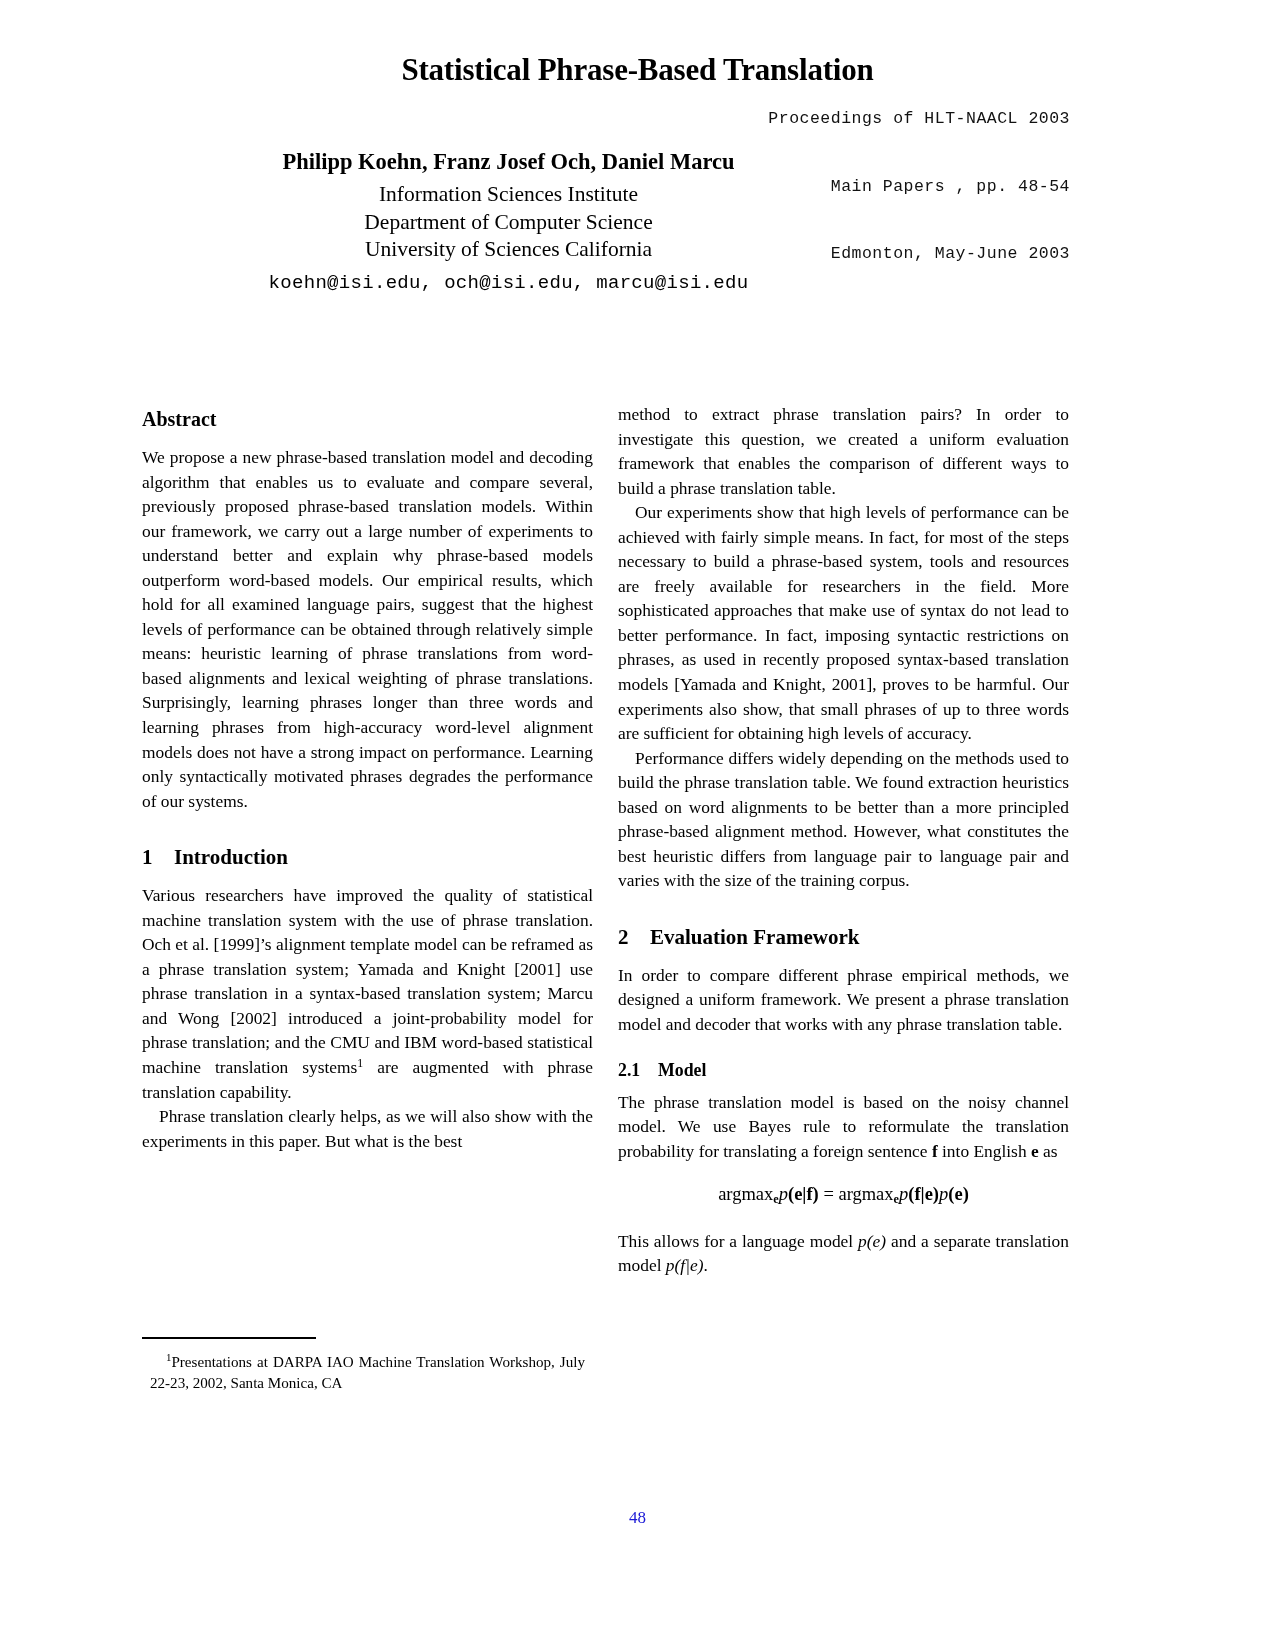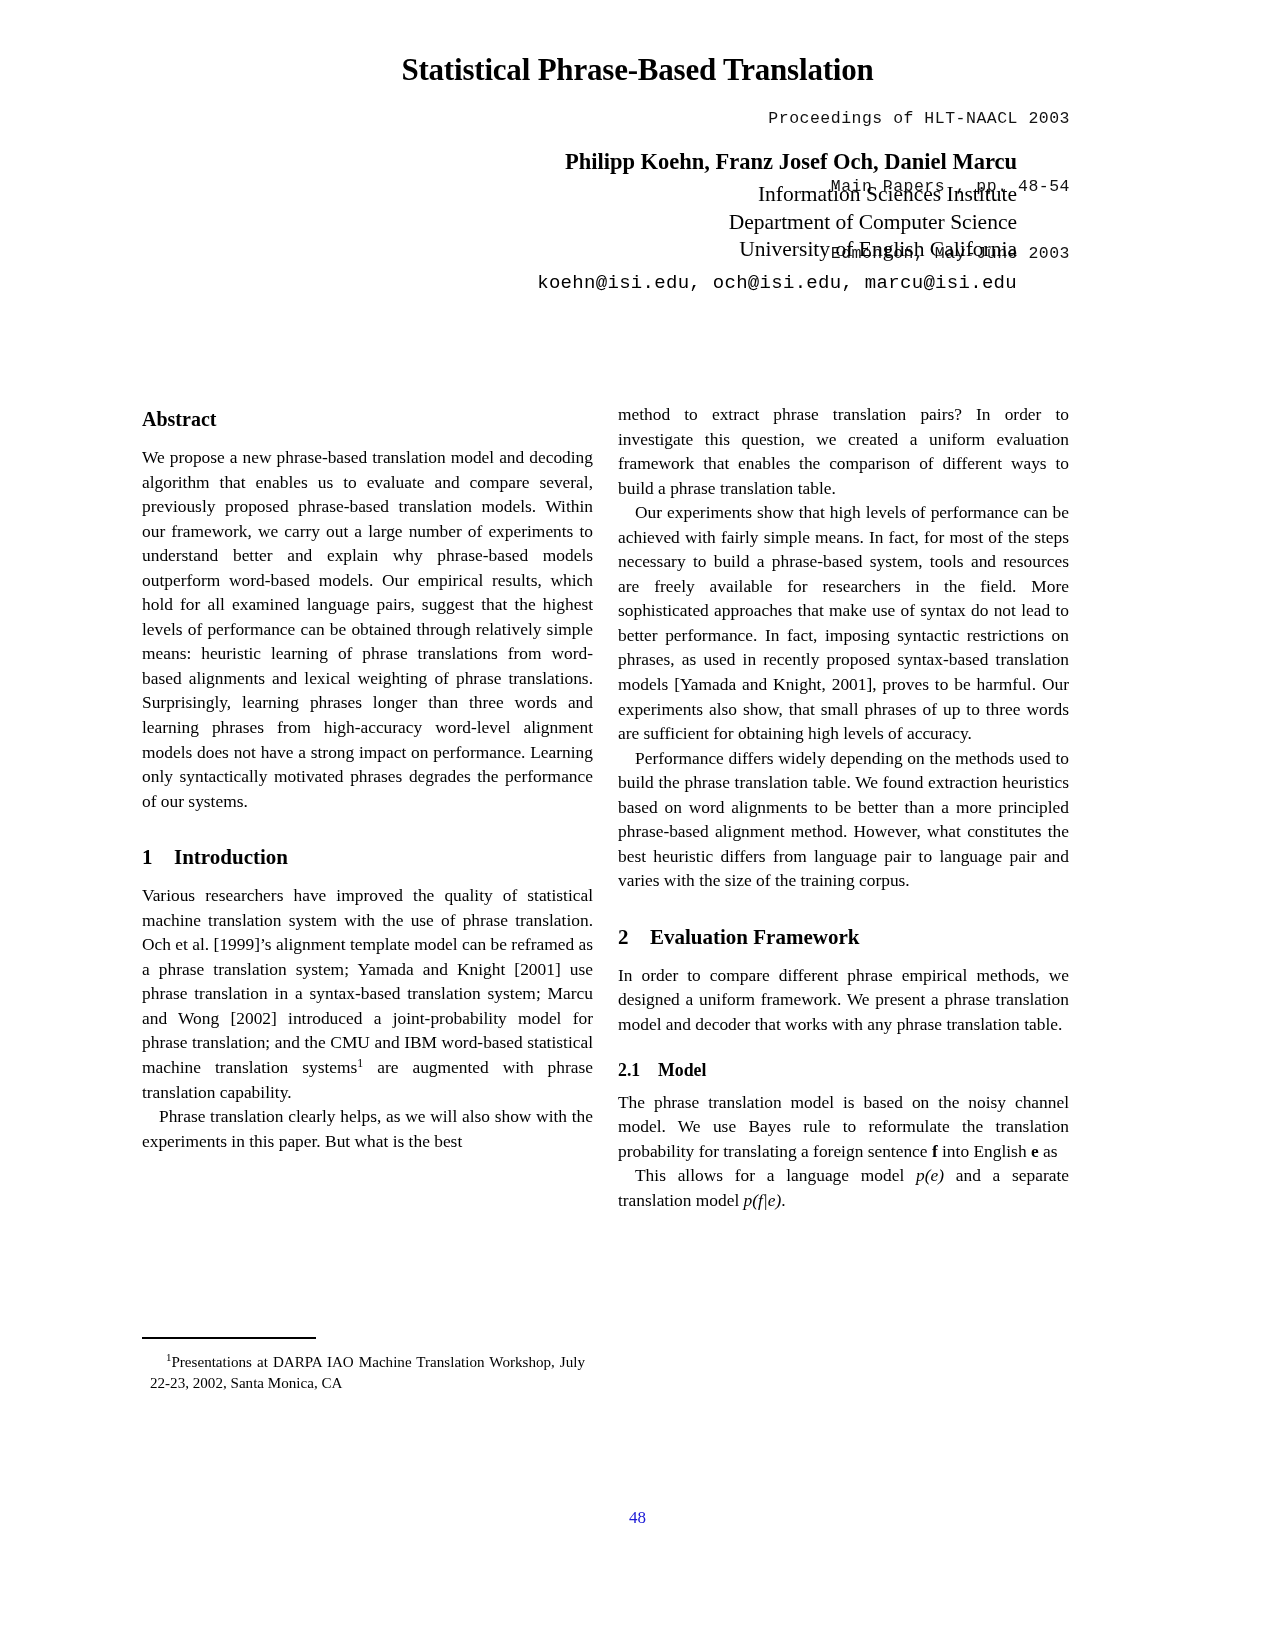--- a/index.html
+++ b/index.html
@@ -42,21 +42,21 @@
     font-weight: bold;
     letter-spacing: -0.2px;
   }
 
   
   .authors-block {
     position: absolute;
     top: 148px;
     left: 0;
     width: 1017px;
-    text-align: right;
+    text-align: center;
   }
   .authors {
     font-size: 22.5px;
     font-weight: bold;
     line-height: 28px;
     margin-bottom: 5px;
   }
   .affil {
     font-size: 21.5px;
     line-height: 27.5px;
@@ -195,21 +195,21 @@
     <div>Main Papers , pp. 48-54</div>
     <div>Edmonton, May-June 2003</div>
   </div>
 
   <div class="title">Statistical Phrase-Based Translation</div>
 
   <div class="authors-block">
     <div class="authors">Philipp Koehn, Franz Josef Och, Daniel Marcu</div>
     <div class="affil">Information Sciences Institute</div>
     <div class="affil">Department of Computer Science</div>
-    <div class="affil">University of English California</div>
+    <div class="affil">University of Sciences California</div>
     <div class="emails">koehn@isi.edu, och@isi.edu, marcu@isi.edu</div>
   </div>
 
   <div class="columns">
 
     <div class="col col-left">
       <div class="abstract-head">Abstract</div>
       <p class="body abstract-body">We propose a new phrase-based translation model and decoding algorithm that enables us to evaluate and compare several, previously proposed phrase-based translation models. Within our framework, we carry out a large number of experiments to understand better and explain why phrase-based models outperform word-based models. Our empirical results, which hold for all examined language pairs, suggest that the highest levels of performance can be obtained through relatively simple means: heuristic learning of phrase translations from word-based alignments and lexical weighting of phrase translations. Surprisingly, learning phrases longer than three words and learning phrases from high-accuracy word-level alignment models does not have a strong impact on performance. Learning only syntactically motivated phrases degrades the performance of our systems.</p>
 
       <h2 class="sec">
@@ -231,20 +231,23 @@
       </h2>
 
       <p class="body noindent">In order to compare different phrase empirical methods, we designed a uniform framework. We present a phrase translation model and decoder that works with any phrase translation table.</p>
 
       <h3 class="subsec">
         <span class="num">2.1</span><span>Model</span>
       </h3>
 
       <p class="body noindent"><span>The phrase translation model is based on the noisy channel model. We use Bayes rule to reformulate the translation probability for translating a foreign sentence </span><span class="mathvar">f</span><span> into English </span><span class="mathvar">e</span><span> as</span></p>
 
+      <div class="equation">
+        <span class="op">argmax</span><sub>e</sub><i>p</i><b>(e|f)</b>&nbsp;<span>=</span>&nbsp;<span class="op">argmax</span><sub>e</sub><i>p</i><b>(f|e)</b><i>p</i><b>(e)</b>
+      </div>
 
       <p class="body"><span>This allows for a language model </span><span class="mathit">p(e)</span><span> and a separate translation model </span><span class="mathit">p(f|e)</span><span>.</span></p>
     </div>
   </div>
 
   <div class="footnote">
     <div class="rule"></div>
     <p><span class="fn-indent"></span><span class="fnmark">1</span><span>Presentations at DARPA IAO Machine Translation Workshop, July 22-23, 2002, Santa Monica, CA</span></p>
   </div>
 

